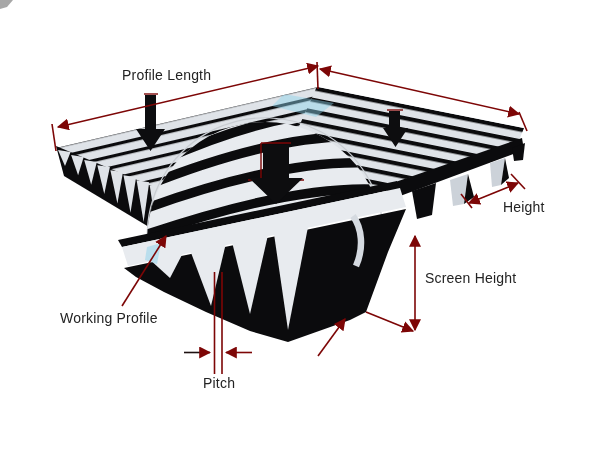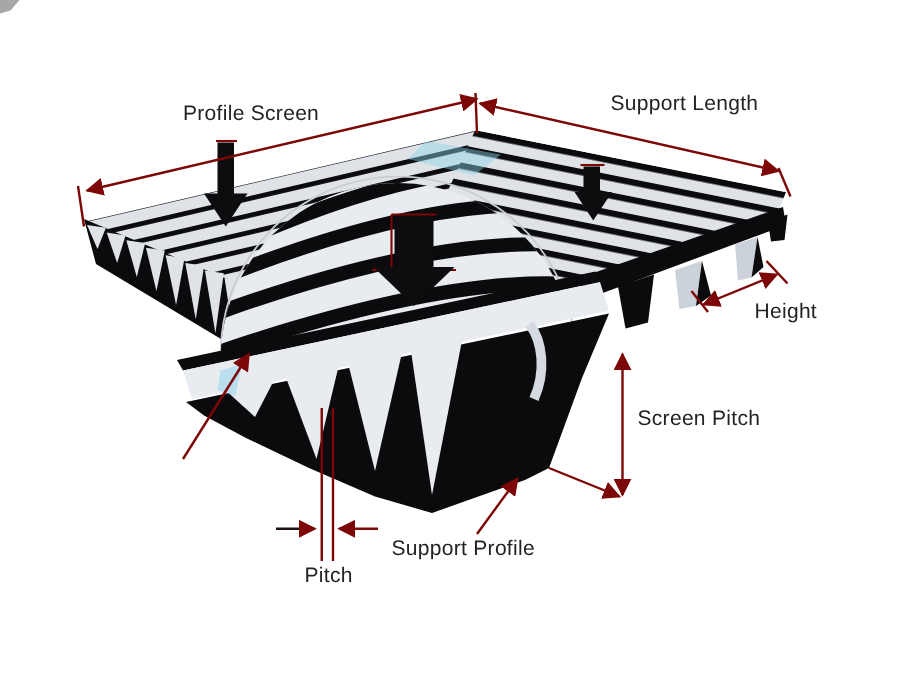--- a/index.html
+++ b/index.html
@@ -137,20 +137,19 @@
     <path d="M415,236 L415,330" marker-start="url(#ah)" marker-end="url(#ah)"></path>
     <path d="M122,306 L166,236" marker-end="url(#ah)"></path>
     <path d="M318,356 L345,319" marker-end="url(#ah)"></path>
     <path d="M366,312 L413,331" marker-end="url(#ah)"></path>
     <path d="M214.5,272 L214.5,374 M222,272 L222,374"></path>
     <path d="M184,352.5 L210,352.5" marker-end="url(#ah)" stroke="#1c1010"></path>
     <path d="M252,352.5 L226,352.5" marker-end="url(#ah)"></path>
   </g>
 </svg>
 
-<div class="lbl" style="left:122px;top:67px">Profile Screen</div>
-<div class="lbl" style="left:407px;top:60px">Support Length</div>
+<div class="lbl" style="left:122px;top:67px">Profile Length</div>
 <div class="lbl" style="left:503px;top:199px">Height</div>
-<div class="lbl" style="left:425px;top:270px">Screen Pitch</div>
+<div class="lbl" style="left:425px;top:270px">Screen Height</div>
+<div class="lbl" style="left:60px;top:310px">Working Profile</div>
 <div class="lbl" style="left:203px;top:375px">Pitch</div>
-<div class="lbl" style="left:261px;top:357px">Support Profile</div>
 
 </div>
 
 </body></html>

